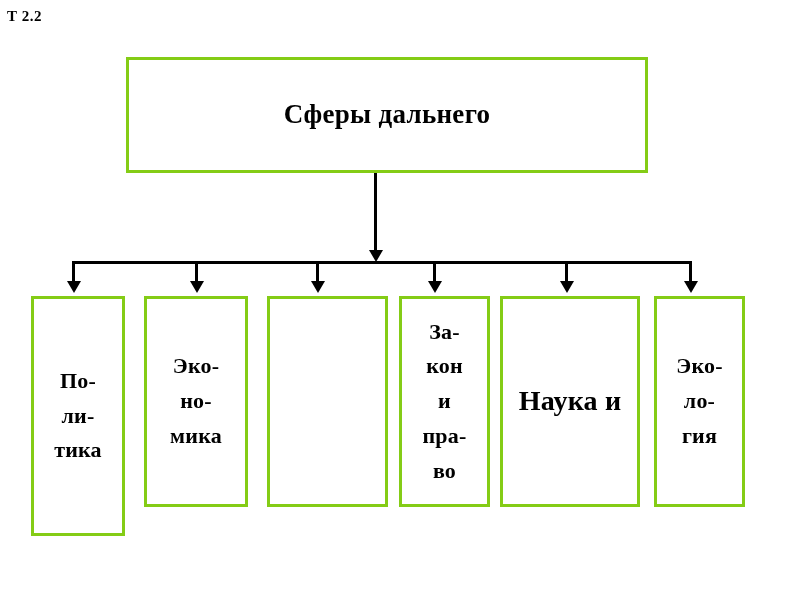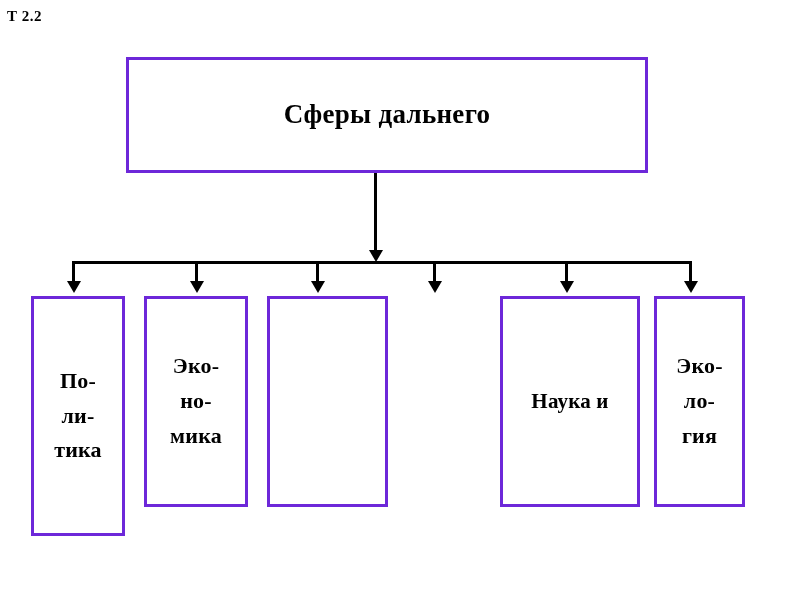--- a/index.html
+++ b/index.html
@@ -24,21 +24,21 @@
     left: 7px;
     top: 8px;
     font-size: 15px;
     font-weight: bold;
     letter-spacing: 0.5px;
     white-space: nowrap;
   }
   .node-box {
     position: absolute;
     box-sizing: border-box;
-    border: 3px solid #6d28d9;
+    border: 3px solid #84cc16;
     background: #ffffff;
     display: flex;
     align-items: center;
     justify-content: center;
     text-align: center;
   }
   .title-box {
     left: 126px;
     top: 57px;
     width: 522px;
@@ -51,21 +51,21 @@
     letter-spacing: 0.3px;
   }
   .leaf-text {
     font-size: 22px;
     font-weight: bold;
     line-height: 1.58;
     letter-spacing: 0.2px;
     padding: 0 2px;
   }
   .leaf-text.wide {
-    font-size: 21px;
+    font-size: 28px;
   }
   .connector {
     position: absolute;
     background: #000000;
   }
   .vline {
     width: 3px;
   }
   .hline {
     height: 3px;
@@ -129,20 +129,29 @@
       <div>но-</div>
       <div>мика</div>
     </div>
   </div>
 
   <div class="node-box" style="left:267px; top:296px; width:121px; height:211px;">
     <div class="leaf-text">
     </div>
   </div>
 
+  <div class="node-box" style="left:399px; top:296px; width:91px; height:211px;">
+    <div class="leaf-text">
+      <div>За-</div>
+      <div>кон</div>
+      <div>и</div>
+      <div>пра-</div>
+      <div>во</div>
+    </div>
+  </div>
 
   <div class="node-box" style="left:500px; top:296px; width:140px; height:211px;">
     <div class="leaf-text wide">
       <div>Наука и</div>
     </div>
   </div>
 
   <div class="node-box" style="left:654px; top:296px; width:91px; height:211px;">
     <div class="leaf-text">
       <div>Эко-</div>

